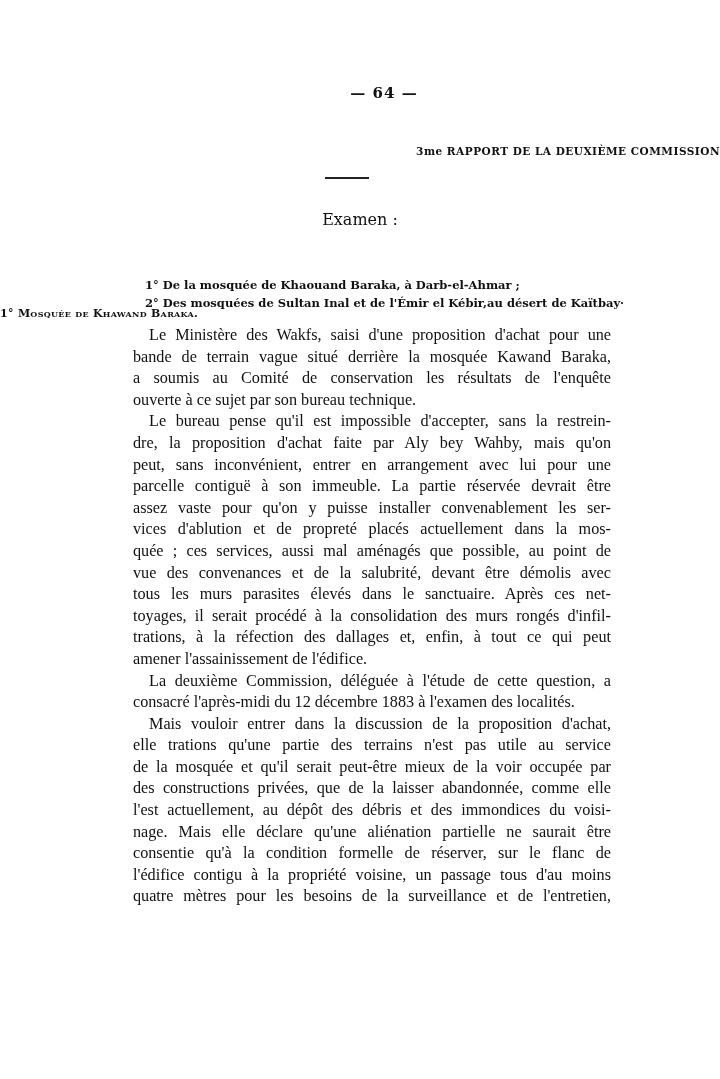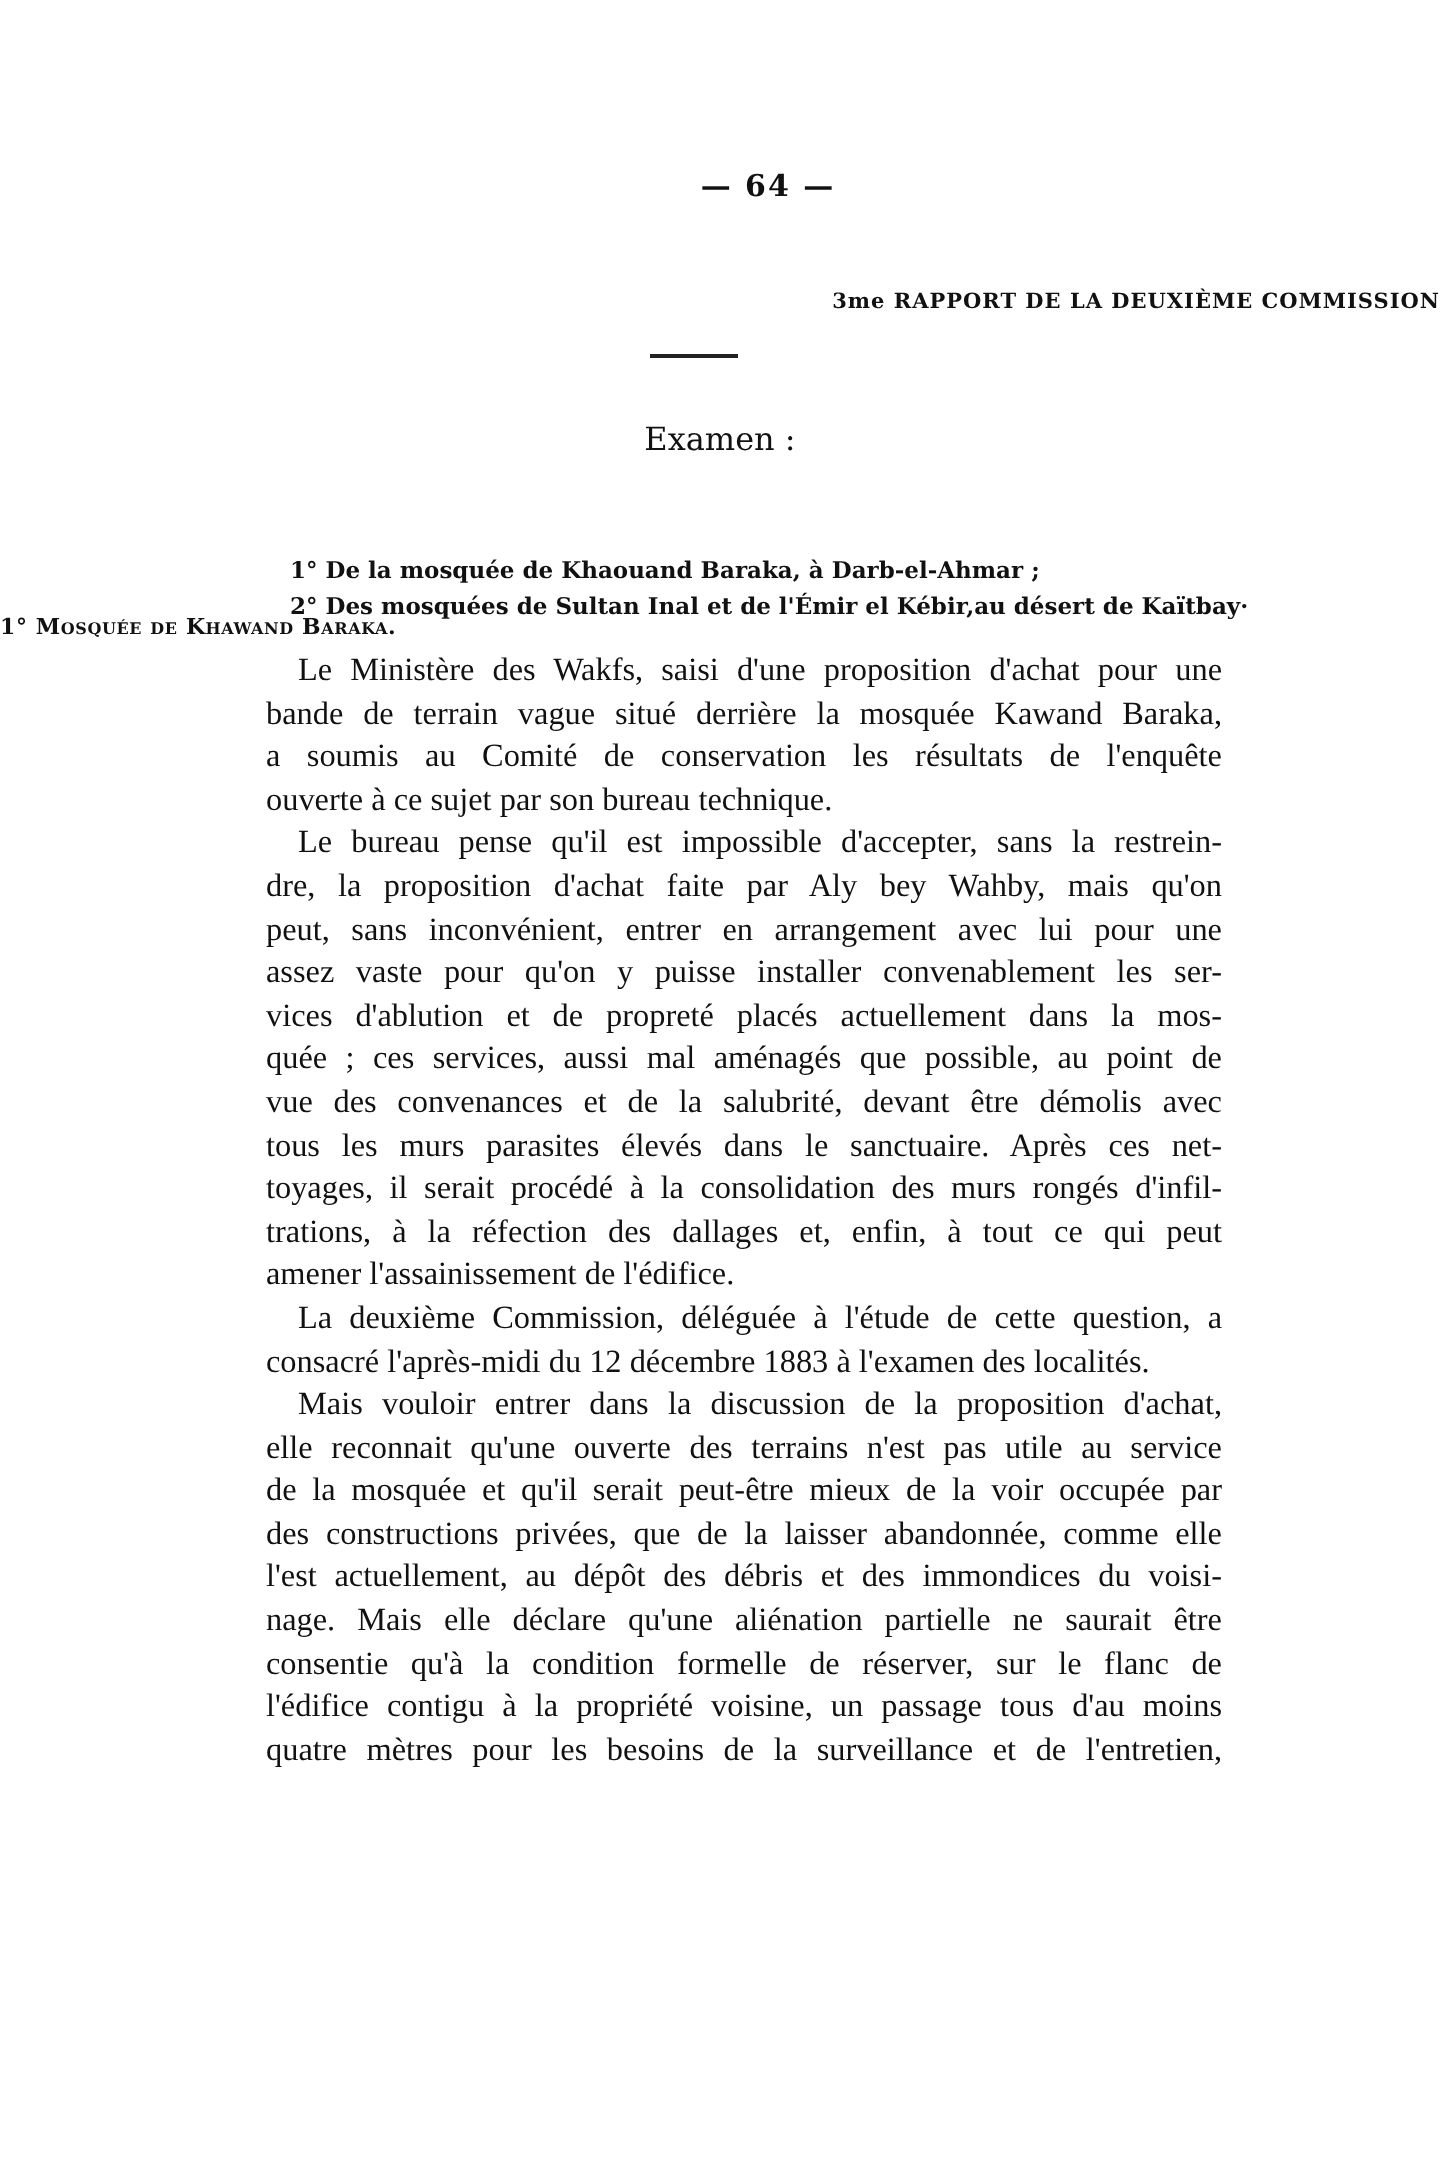--- a/index.html
+++ b/index.html
@@ -35,32 +35,33 @@
 </div>
 <div class="section">1° Mosquée de Khawand Baraka.</div>
 <div class="body-text" id="body-text">
     <span class="line indent">Le Ministère des Wakfs, saisi d'une proposition d'achat pour une</span>
     <span class="line">bande de terrain vague situé derrière la mosquée Kawand Baraka,</span>
     <span class="line">a soumis au Comité de conservation les résultats de l'enquête</span>
     <span class="line last">ouverte à ce sujet par son bureau technique.</span>
     <span class="line indent">Le bureau pense qu'il est impossible d'accepter, sans la restrein-</span>
     <span class="line">dre, la proposition d'achat faite par Aly bey Wahby, mais qu'on</span>
     <span class="line">peut, sans inconvénient, entrer en arrangement avec lui pour une</span>
+    <span class="line">parcelle contiguë à son immeuble. La partie réservée devrait être</span>
     <span class="line">assez vaste pour qu'on y puisse installer convenablement les ser-</span>
     <span class="line">vices d'ablution et de propreté placés actuellement dans la mos-</span>
     <span class="line">quée ; ces services, aussi mal aménagés que possible, au point de</span>
     <span class="line">vue des convenances et de la salubrité, devant être démolis avec</span>
     <span class="line">tous les murs parasites élevés dans le sanctuaire. Après ces net-</span>
     <span class="line">toyages, il serait procédé à la consolidation des murs rongés d'infil-</span>
     <span class="line">trations, à la réfection des dallages et, enfin, à tout ce qui peut</span>
     <span class="line last">amener l'assainissement de l'édifice.</span>
     <span class="line indent">La deuxième Commission, déléguée à l'étude de cette question, a</span>
     <span class="line last">consacré l'après-midi du 12 décembre 1883 à l'examen des localités.</span>
     <span class="line indent">Mais vouloir entrer dans la discussion de la proposition d'achat,</span>
-    <span class="line">elle reconnait qu'une ouverte des terrains n'est pas utile au service</span>
+    <span class="line">elle trations qu'une partie des terrains n'est pas utile au service</span>
     <span class="line">de la mosquée et qu'il serait peut-être mieux de la voir occupée par</span>
     <span class="line">des constructions privées, que de la laisser abandonnée, comme elle</span>
     <span class="line">l'est actuellement, au dépôt des débris et des immondices du voisi-</span>
     <span class="line">nage. Mais elle déclare qu'une aliénation partielle ne saurait être</span>
     <span class="line">consentie qu'à la condition formelle de réserver, sur le flanc de</span>
     <span class="line">l'édifice contigu à la propriété voisine, un passage tous d'au moins</span>
     <span class="line">quatre mètres pour les besoins de la surveillance et de l'entretien,</span>
   </div>
 
 </body></html>

